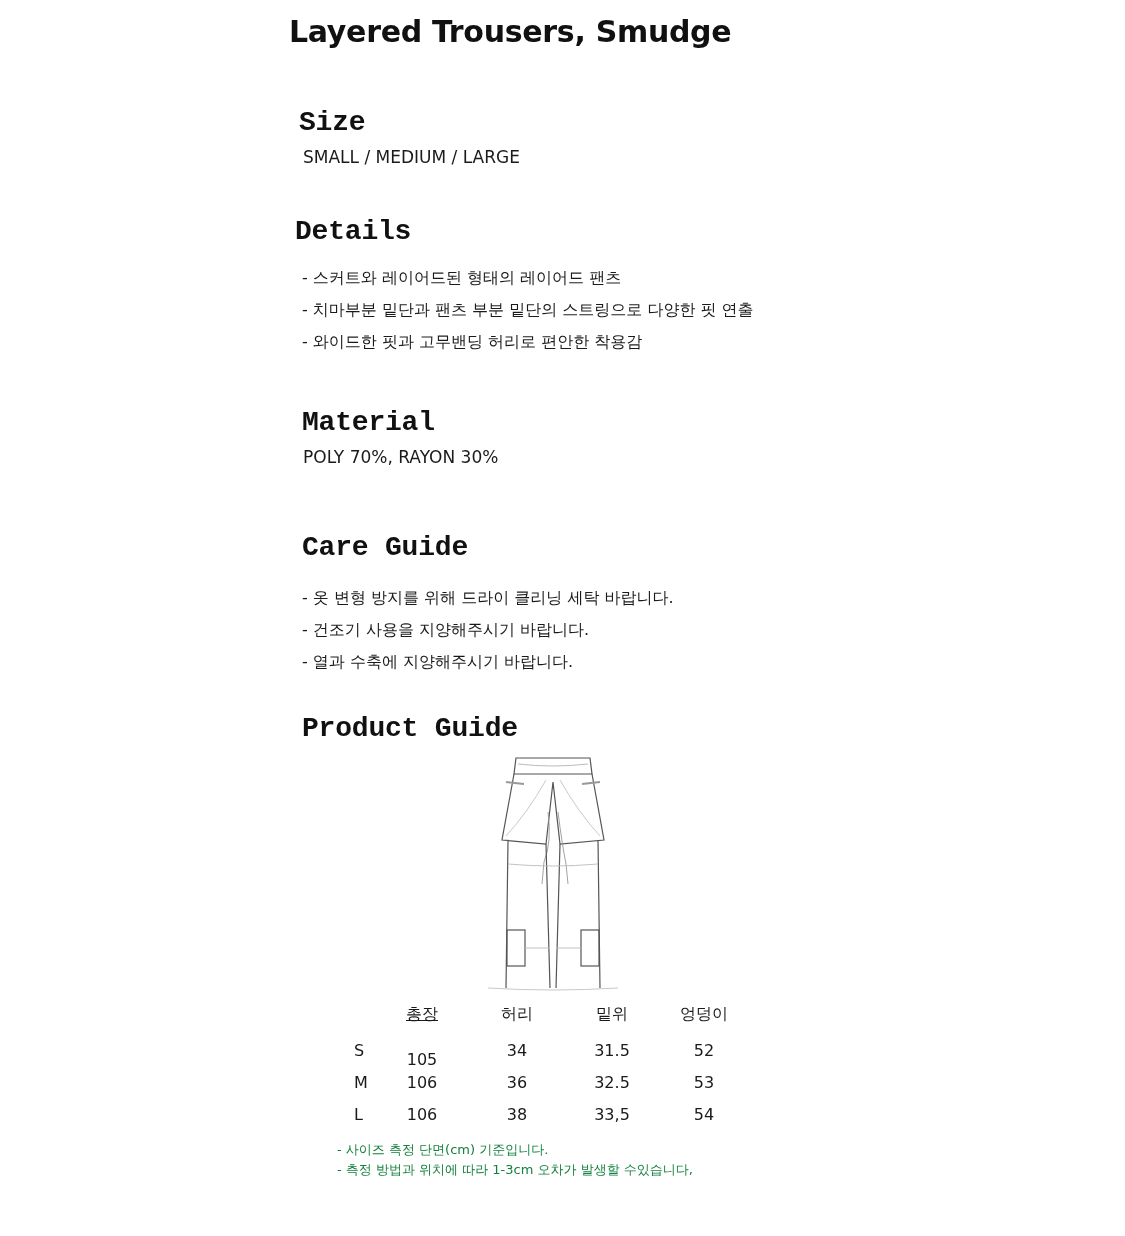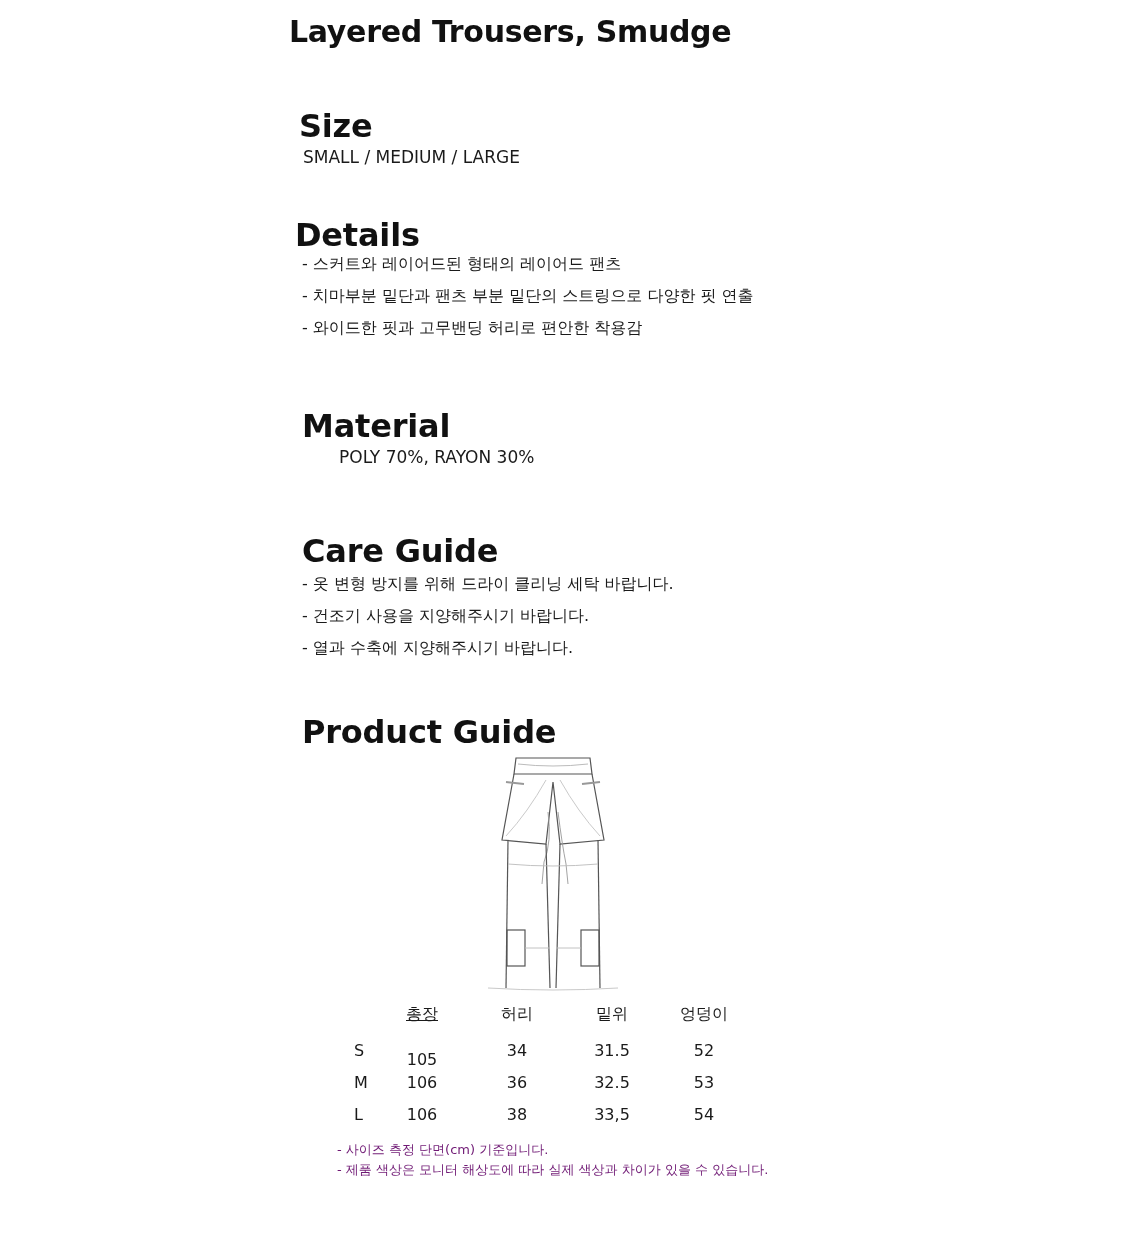--- a/index.html
+++ b/index.html
@@ -2,28 +2,28 @@
 <html><head>
   <meta charset="utf-8">
   <style>
     html, body { margin: 0; padding: 0; background: #ffffff; }
     body {
       width: 1125px; height: 1236px; position: relative; overflow: hidden;
       font-family: "DejaVu Sans", "Liberation Sans", sans-serif; color: #111;
     }
     .abs { position: absolute; white-space: nowrap; }
     .title { left: 289px; top: 14px; font-size: 30px; font-weight: bold; letter-spacing: -0.3px; }
-    .h2 { font-size: 32px; font-weight: bold; letter-spacing: -0.2px; }
+    .h2 { font-size: 28px; font-weight: bold; letter-spacing: -0.2px; font-family: Liberation Mono, monospace; }
     .body-text { font-size: 17px; color: #1a1a1a; }
-    .kr { font-size: 16px; color: #1a1a1a; }
+    .kr { font-size: 16px; color: #1a1a1a; margin-top: 14px; }
     .line { position: absolute; white-space: nowrap; }
     .table { position: absolute; left: 340px; top: 1000px; width: 420px; font-size: 16px; color: #1a1a1a; }
     .table .cell { position: absolute; text-align: center; width: 80px; }
     .table .rowlabel { position: absolute; left: 14px; width: 20px; text-align: left; }
-    .notes { position: absolute; left: 337px; top: 1140px; font-size: 13px; color: #701a75; line-height: 20px; }
+    .notes { position: absolute; left: 337px; top: 1140px; font-size: 13px; color: #15803d; line-height: 20px; }
     .diagram { position: absolute; left: 478px; top: 752px; }
   </style>
 </head>
 <body>
 
 <div class="abs title">Layered Trousers, Smudge</div>
 
 <section>
   <div class="abs h2" style="left:299px; top:107px;">Size</div>
   <div class="abs body-text" style="left:303px; top:147px;">SMALL / MEDIUM / LARGE</div>
@@ -31,21 +31,21 @@
 
 <section>
   <div class="abs h2" style="left:295px; top:216px;text-align:center;">Details</div>
   <div class="line kr" style="left:302px; top:254px;">- 스커트와 레이어드된 형태의 레이어드 팬츠</div>
   <div class="line kr" style="left:302px; top:286px;">- 치마부분 밑단과 팬츠 부분 밑단의 스트링으로 다양한 핏 연출</div>
   <div class="line kr" style="left:302px; top:318px;">- 와이드한 핏과 고무밴딩 허리로 편안한 착용감</div>
 </section>
 
 <section>
   <div class="abs h2" style="left:302px; top:407px;">Material</div>
-  <div class="abs body-text" style="left:303px; top:447px;margin-left:36px;">POLY 70%, RAYON 30%</div>
+  <div class="abs body-text" style="left:303px; top:447px;">POLY 70%, RAYON 30%</div>
 </section>
 
 <section>
   <div class="abs h2" style="left:302px; top:532px;">Care Guide</div>
   <div class="line kr" style="left:302px; top:574px;">- 옷 변형 방지를 위해 드라이 클리닝 세탁 바랍니다.</div>
   <div class="line kr" style="left:302px; top:606px;">- 건조기 사용을 지양해주시기 바랍니다.</div>
   <div class="line kr" style="left:302px; top:638px;">- 열과 수축에 지양해주시기 바랍니다.</div>
 </section>
 
 <section>
@@ -102,15 +102,15 @@
 
     <div class="rowlabel" style="top:105px;">L</div>
     <div class="cell" style="left:42px; top:105px;">106</div>
     <div class="cell" style="left:137px; top:105px;">38</div>
     <div class="cell" style="left:232px; top:105px;">33,5</div>
     <div class="cell" style="left:324px; top:105px;">54</div>
   </div>
 
   <div class="notes">
     <div>- 사이즈 측정 단면(cm) 기준입니다.</div>
-    <div>- 제품 색상은 모니터 해상도에 따라 실제 색상과 차이가 있을 수 있습니다.</div>
+    <div>- 측정 방법과 위치에 따라 1-3cm 오차가 발생할 수있습니다,</div>
   </div>
 </section>
 
 </body></html>

